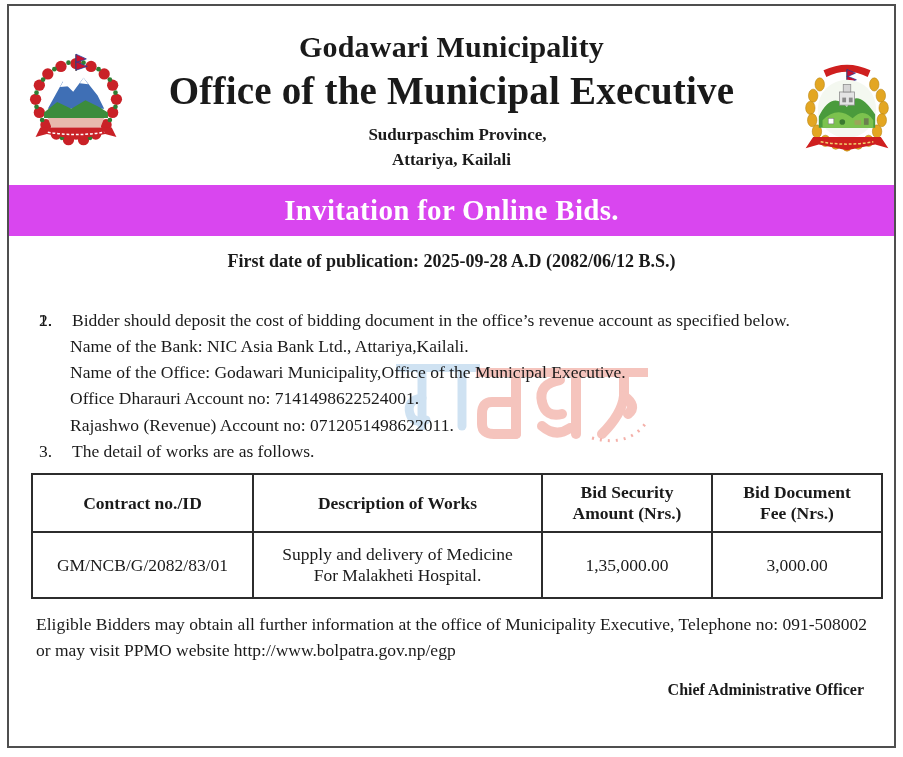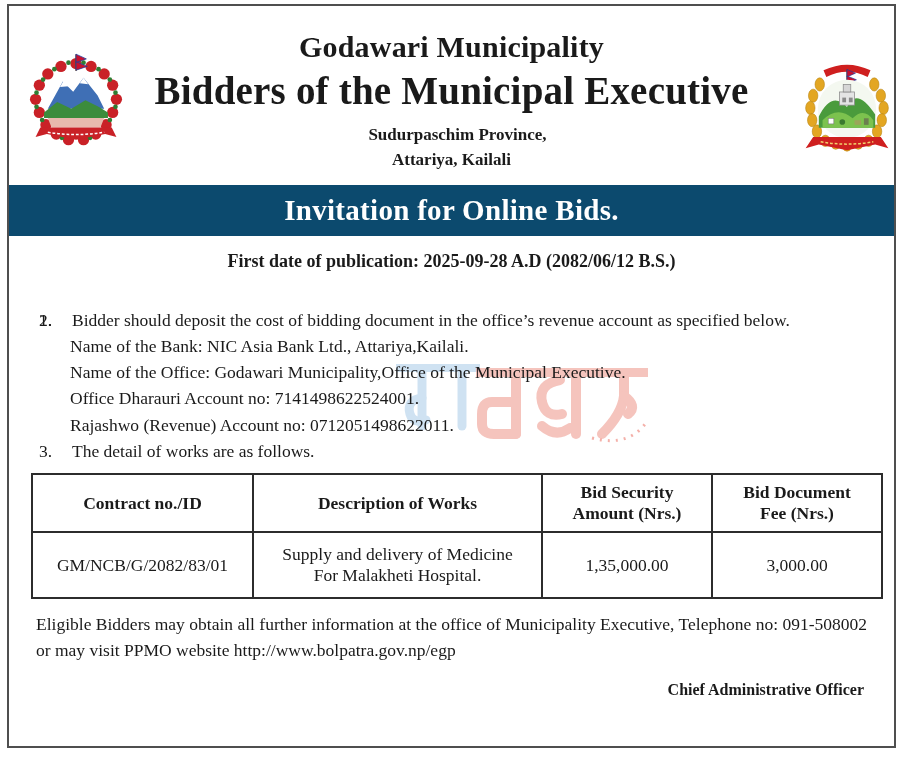--- a/index.html
+++ b/index.html
@@ -17,21 +17,21 @@
   .header{position:relative;text-align:center;padding-top:24px;}
   .title1{font-size:30px;font-weight:bold;line-height:1.15;letter-spacing:.2px;}
   .title2{font-size:39px;font-weight:bold;line-height:1.15;margin-top:4px;letter-spacing:.2px;}
   .province{font-size:17px;font-weight:bold;margin-top:9px;line-height:1.5;padding-left:12px;}
   .address{font-size:17px;font-weight:bold;line-height:1.4;}
   .emblem{position:absolute;top:46px;}
   .emblem.left{left:20px;}
   .emblem.right{left:791px;top:50px;}
   
   .banner{
-    margin-top:13px;height:51px;background:#0c4a6e;color:#ffffff;
+    margin-top:13px;height:51px;background:#d946ef;color:#ffffff;
     text-align:center;font-size:29px;font-weight:bold;line-height:51px;letter-spacing:.3px;
   }
   .publine{text-align:center;font-size:18px;font-weight:bold;margin:15px 0 35px 0;}
   
   .list{margin:0 26px 0 30px;font-size:17.5px;line-height:1.5;}
   .li{position:relative;padding-left:33px;}
   .num{position:absolute;left:0;top:0;}
   .subline{margin-left:-2px;}
   
   table.works{
@@ -178,21 +178,21 @@
             <rect x="58" y="68" width="7" height="5" fill="#9aa65a"></rect>
             <rect x="68" y="66" width="5" height="7" fill="#6b7f4f"></rect>
             <circle cx="45" cy="70" r="3" fill="#3b7a2f"></circle>
           </g>
           <polygon points="14,86 86,86 94,98 80,94 50,100 20,94 6,98" fill="#cf1f1f"></polygon>
           <path d="M22,91 Q50,96 78,91" stroke="#f2d36b" stroke-width="1.6" fill="none" stroke-dasharray="3,2"></path>
         </svg>
       </div>
 
       <div class="title1">Godawari Municipality</div>
-      <div class="title2">Bidders of the Municipal Executive</div>
+      <div class="title2">Office of the Municipal Executive</div>
       <div class="province">Sudurpaschim Province,</div>
       <div class="address">Attariya, Kailali</div>
     </div>
 
     <div class="banner">
       <span>Invitation for Online Bids.</span>
     </div>
 
     <div class="publine">First date of publication: 2025-09-28 A.D (2082/06/12 B.S.)</div>
 

